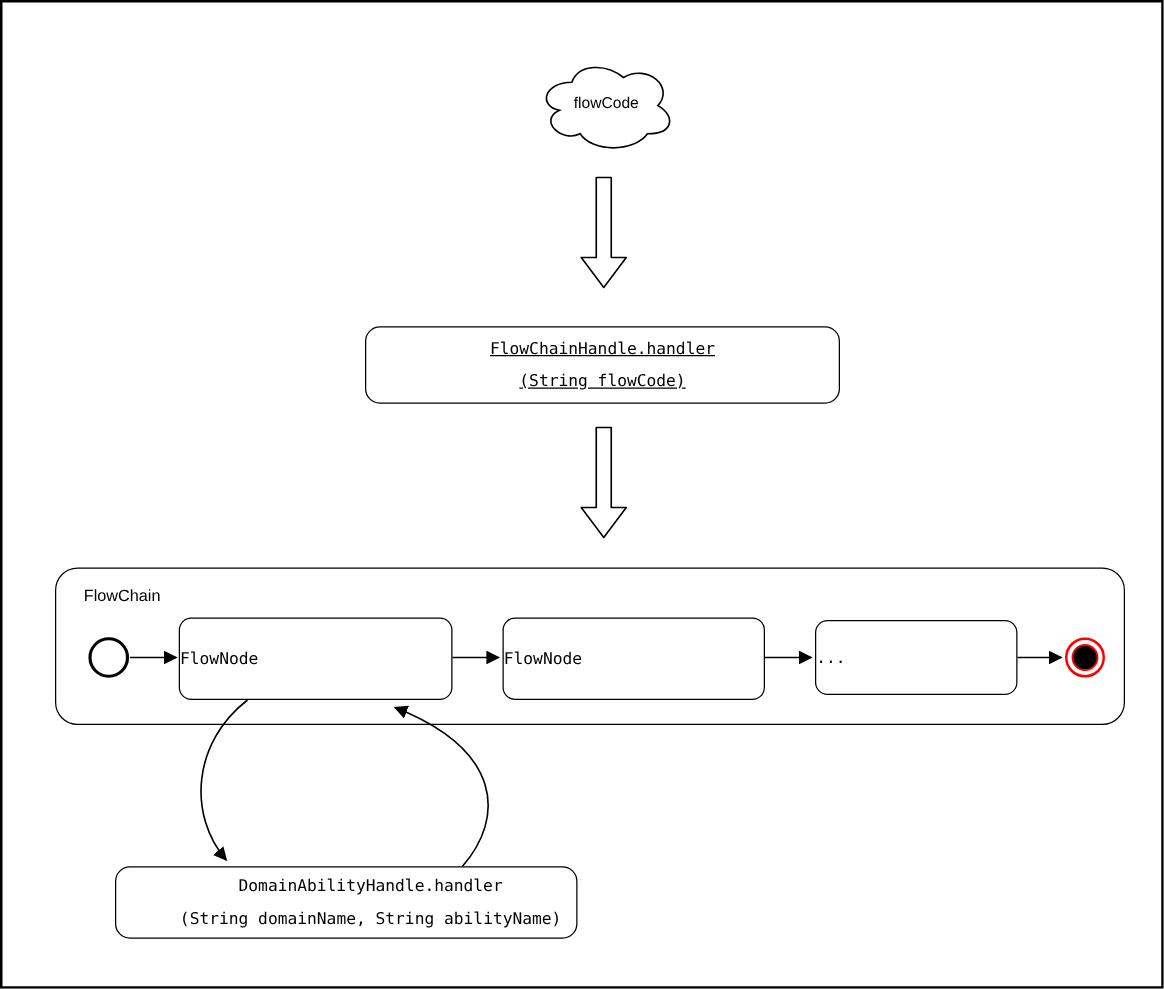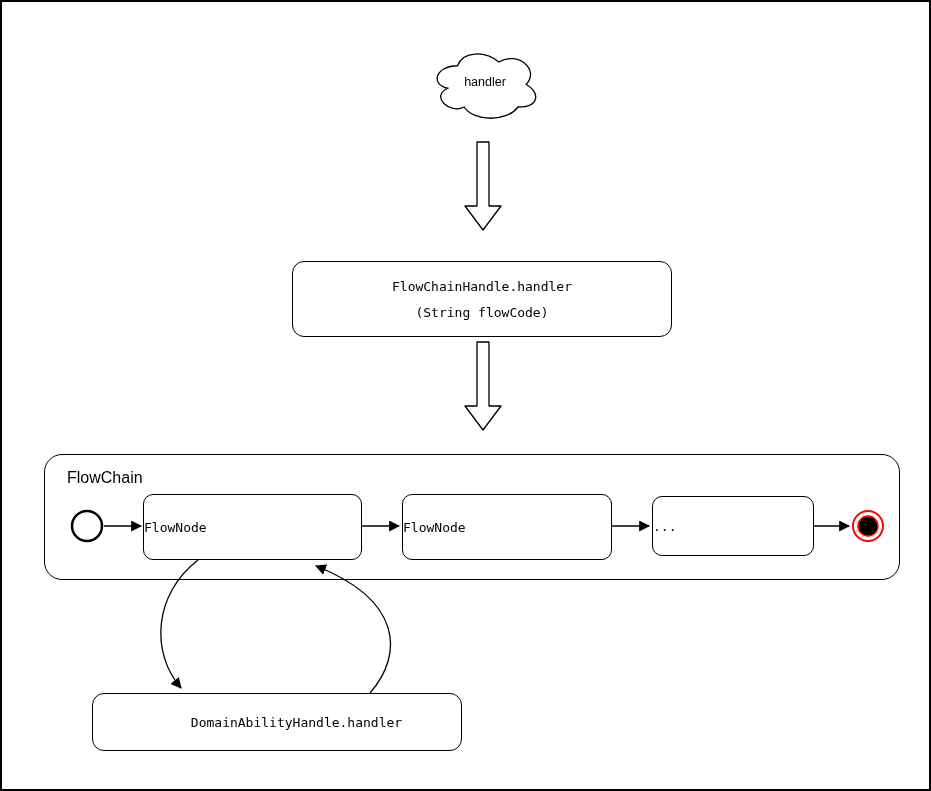--- a/index.html
+++ b/index.html
@@ -35,21 +35,21 @@
     font-size:13px;color:#000000;
   }
   .container-box{
     border:1px solid #000000;
     border-radius:18px;
     background:transparent;
   }
   .container-label{
     position:absolute;left:22px;top:14px;
     font-family:"Liberation Sans", sans-serif;
-    font-size:16px;color:#000000;
+    font-size:13px;color:#000000;
   }
   .cloud-label{
     position:absolute;
     font-family:"Liberation Sans", sans-serif;
     font-size:12.5px;color:#000000;
     text-align:center;
   }
 </style>
 </head>
 <body>
@@ -84,23 +84,23 @@
 
     <path d="M196,558 C152,592 148,650 179,686" fill="none" stroke="#000000" stroke-width="1.3" marker-end="url(#arrow)"></path>
     <path d="M368,691 C402,652 400,598 314,564" fill="none" stroke="#000000" stroke-width="1.3" marker-end="url(#arrow)"></path>
 
     <g>
       <circle cx="866" cy="524" r="15" fill="none" stroke-width="2" stroke="#ff0000"></circle>
       <circle cx="866" cy="524" r="10" fill="#000000" stroke-width="1.5" stroke="#ff0000"></circle>
     </g>
   </svg>
 
-  <div class="cloud-label abs" style="left:433px;top:73px;width:100px;">handler</div>
+  <div class="cloud-label abs" style="left:433px;top:73px;width:100px;">flowCode</div>
 
-  <div class="shape-box abs" style="left:290px;top:259px;width:380px;height:76px;">
+  <div class="shape-box abs" style="left:290px;top:259px;width:380px;height:62px;text-decoration:underline;">
     <div class="code-line">FlowChainHandle.handler</div>
     <div class="code-line">(String flowCode)</div>
   </div>
 
   <div class="container-box abs" style="left:42px;top:452px;width:856px;height:126px;">
     <div class="container-label">FlowChain</div>
   </div>
 
   <div class="node-box abs" style="left:141px;top:492px;width:219px;height:66px;">
     <span>FlowNode</span>
@@ -109,15 +109,16 @@
   <div class="node-box abs" style="left:400px;top:492px;width:210px;height:66px;">
     <span>FlowNode</span>
   </div>
 
   <div class="node-box abs" style="left:650px;top:494px;width:162px;height:60px;">
     <span>...</span>
   </div>
 
   <div class="shape-box abs" style="left:90px;top:691px;width:370px;height:58px;padding-left:39px;">
     <div class="code-line">DomainAbilityHandle.handler</div>
+    <div class="code-line">(String domainName, String abilityName)</div>
   </div>
 
 </div>
 
 </body></html>

